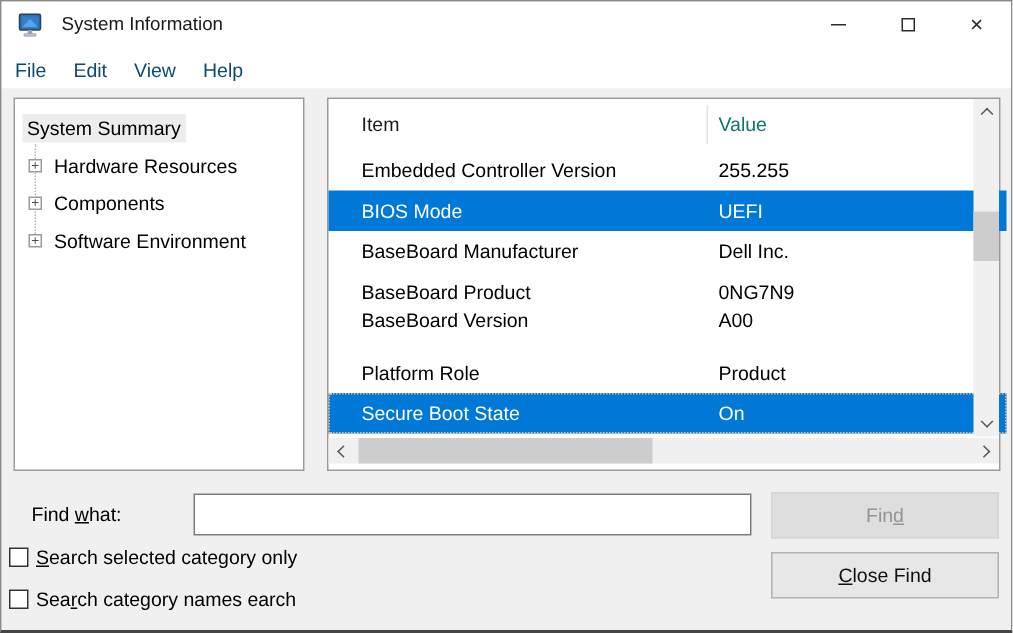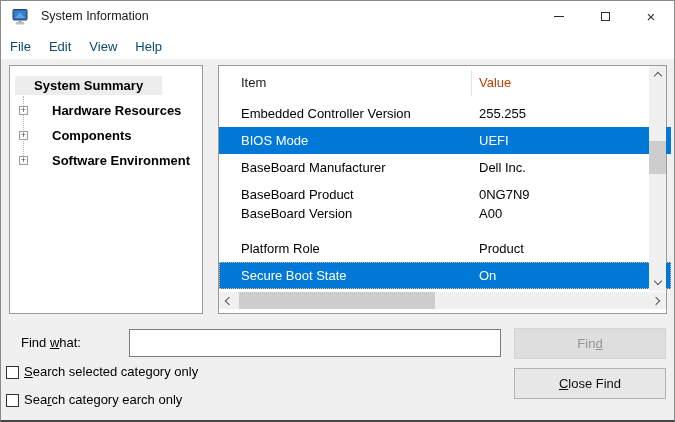--- a/index.html
+++ b/index.html
@@ -27,32 +27,32 @@
 
   
   .content-bg { position:absolute; left:0; top:58px; right:0; bottom:0; background:#f0f0f0; }
 
   
   .tree-panel { position:absolute; left:8px; top:64px; width:194px; height:249px; background:#fff; border:1px solid #9a9a9a; }
   .tree-line { position:absolute; left:13px; top:30px; height:64px; width:0; border-left:1px dotted #b5b5b5; }
   .tree-item { position:absolute; left:0; height:20px; display:flex; align-items:center; }
   .tree-item.root { top:9px; left:5px; }
   .tree-item.c1 { top:34px; } .tree-item.c2 { top:59px; } .tree-item.c3 { top:84px; }
-  .tree-label { padding:2px 19px; white-space:nowrap;font-weight:bold; }
+  .tree-label { padding:2px 3px; white-space:nowrap; }
   .tree-label.sel { background:#ededed; }
   .expander { position:absolute; left:9px; width:9px; height:9px; border:1px solid #9c9c9c; background:#fff;
               display:flex; align-items:center; justify-content:center; font-size:9px; line-height:7px; color:#4d4d4d; }
   .expander i { font-style:normal; font-size:9px; line-height:7px; }
   .tree-item.c1 .tree-label, .tree-item.c2 .tree-label, .tree-item.c3 .tree-label { margin-left:23px; }
 
   
   .list-panel { position:absolute; left:217px; top:64px; width:449px; height:249px; background:#fff; border:1px solid #9a9a9a; }
   .list-header { position:absolute; left:0; top:0; right:17px; height:32px; }
   .col-item { position:absolute; left:22px; top:9px; color:#1a1a1a; }
-  .col-value { position:absolute; left:260px; top:9px; color:#c2410c; }
+  .col-value { position:absolute; left:260px; top:9px; color:#0f766e; }
   .header-sep { position:absolute; left:252px; top:4px; height:26px; width:0; border-left:1px solid #e2e2e2; }
   .lrow { position:absolute; left:0; width:452px; height:27px; line-height:27px; white-space:nowrap; }
   .lrow .cell-item { position:absolute; left:22px; }
   .lrow .cell-value { position:absolute; left:260px; }
   .lrow.r0 { top:34px; } .lrow.r1 { top:61px; } .lrow.r2 { top:88px; } .lrow.r3 { top:115px; }
   .lrow.r4 { top:134px; } .lrow.r5 { top:169px; } .lrow.r6 { top:196px; }
   .lrow.selected { background:#0078d7; color:#fff; }
   .lrow.focused { outline:1px dotted #e8b78a; outline-offset:-1px; }
 
   
@@ -70,21 +70,21 @@
   .chev.right { transform:rotate(-45deg); margin-right:3px; }
 
   
   .find-label { position:absolute; left:8px; top:334px;margin-left:12px; }
   .find-input { position:absolute; left:128px; top:328px; width:372px; height:28px; border:1px solid #7a7a7a; background:#fff;
                 font-family:"Liberation Sans", sans-serif; font-size:13px; padding:0 5px; }
   .btn { position:absolute; left:513px; width:152px; height:31px; font-family:"Liberation Sans", sans-serif; font-size:13px;
          display:flex; align-items:center; justify-content:center; cursor:default; }
   .btn-find { top:327px; background:#dedede; border:1px solid #d4d4d4; color:#949494; }
   .btn-close { top:367px; background:#e7e7e7; border:1px solid #b2b2b2; color:#111; }
-  .cbrow { position:absolute; left:5px; display:flex; align-items:flex-end; }
+  .cbrow { position:absolute; left:5px; display:flex; align-items:center; }
   .cbrow.one { top:363px; } .cbrow.two { top:391px; }
   .checkbox { width:13px; height:13px; border:1px solid #333; background:#fff; margin-right:5px; flex:0 0 auto; }
   u { text-decoration:underline; }
 </style>
 </head>
 <body>
 
 <div class="window">
 
   <div class="titlebar">
@@ -208,16 +208,16 @@
   <div class="btn btn-close">
       <span><u>C</u><span>lose Find</span></span>
     </div>
 
   <div class="cbrow one">
     <span class="checkbox"></span>
     <span><u>S</u><span>earch selected category only</span></span>
   </div>
   <div class="cbrow two">
     <span class="checkbox"></span>
-    <span><span>Sea</span><u>r</u><span>ch category earch only</span></span>
+    <span><span>Sea</span><u>r</u><span>ch category names earch</span></span>
   </div>
 
 </div>
 
 </body></html>

